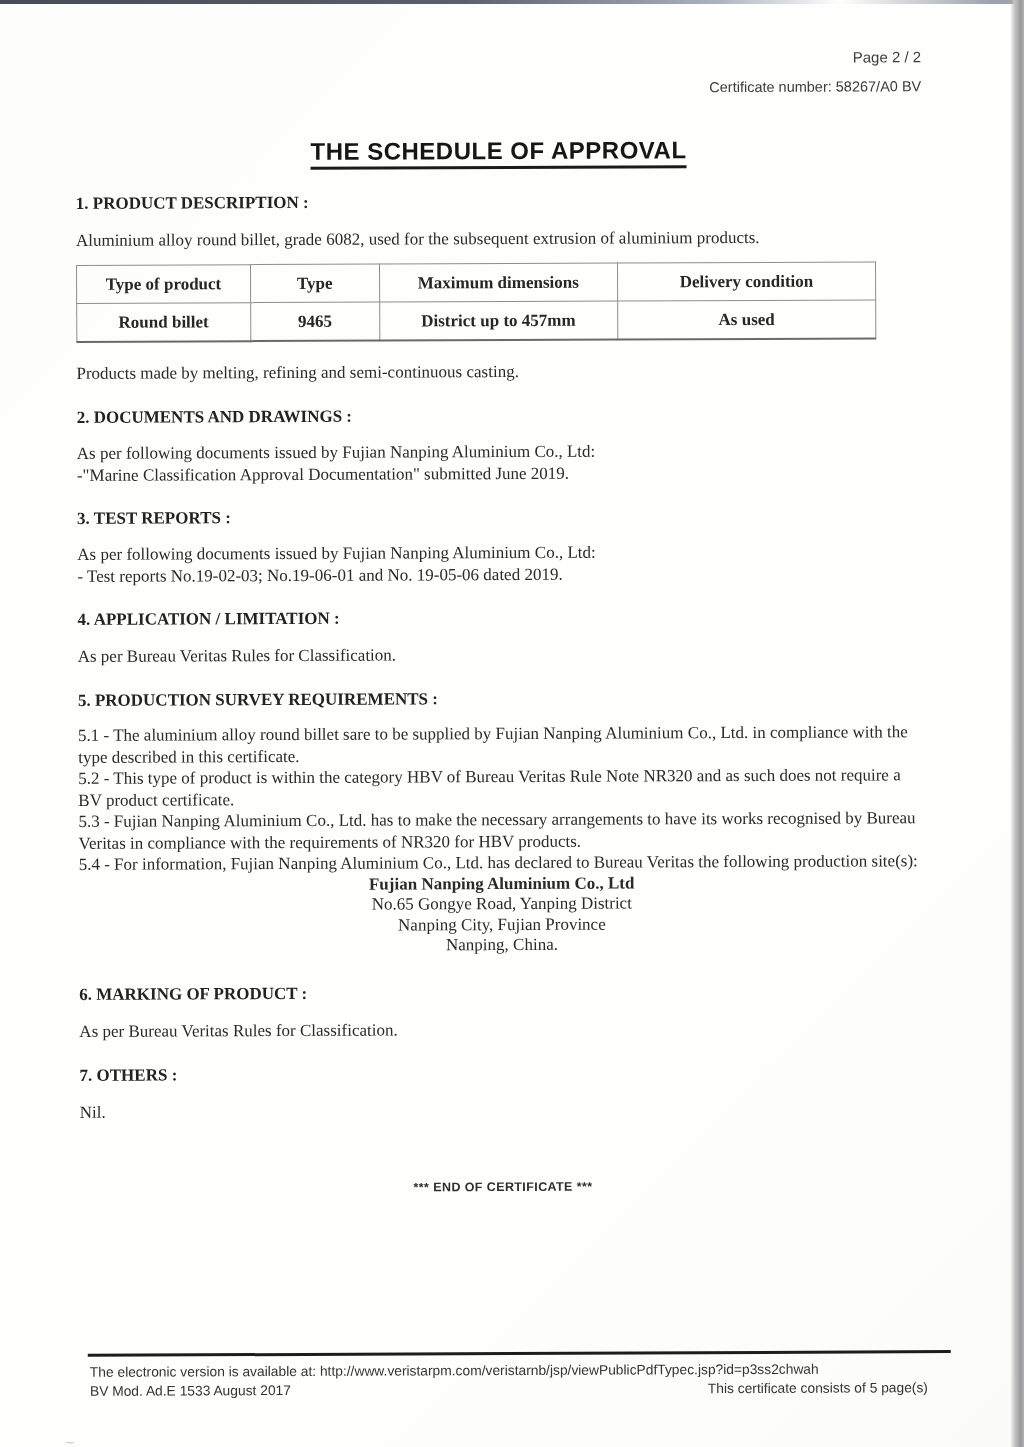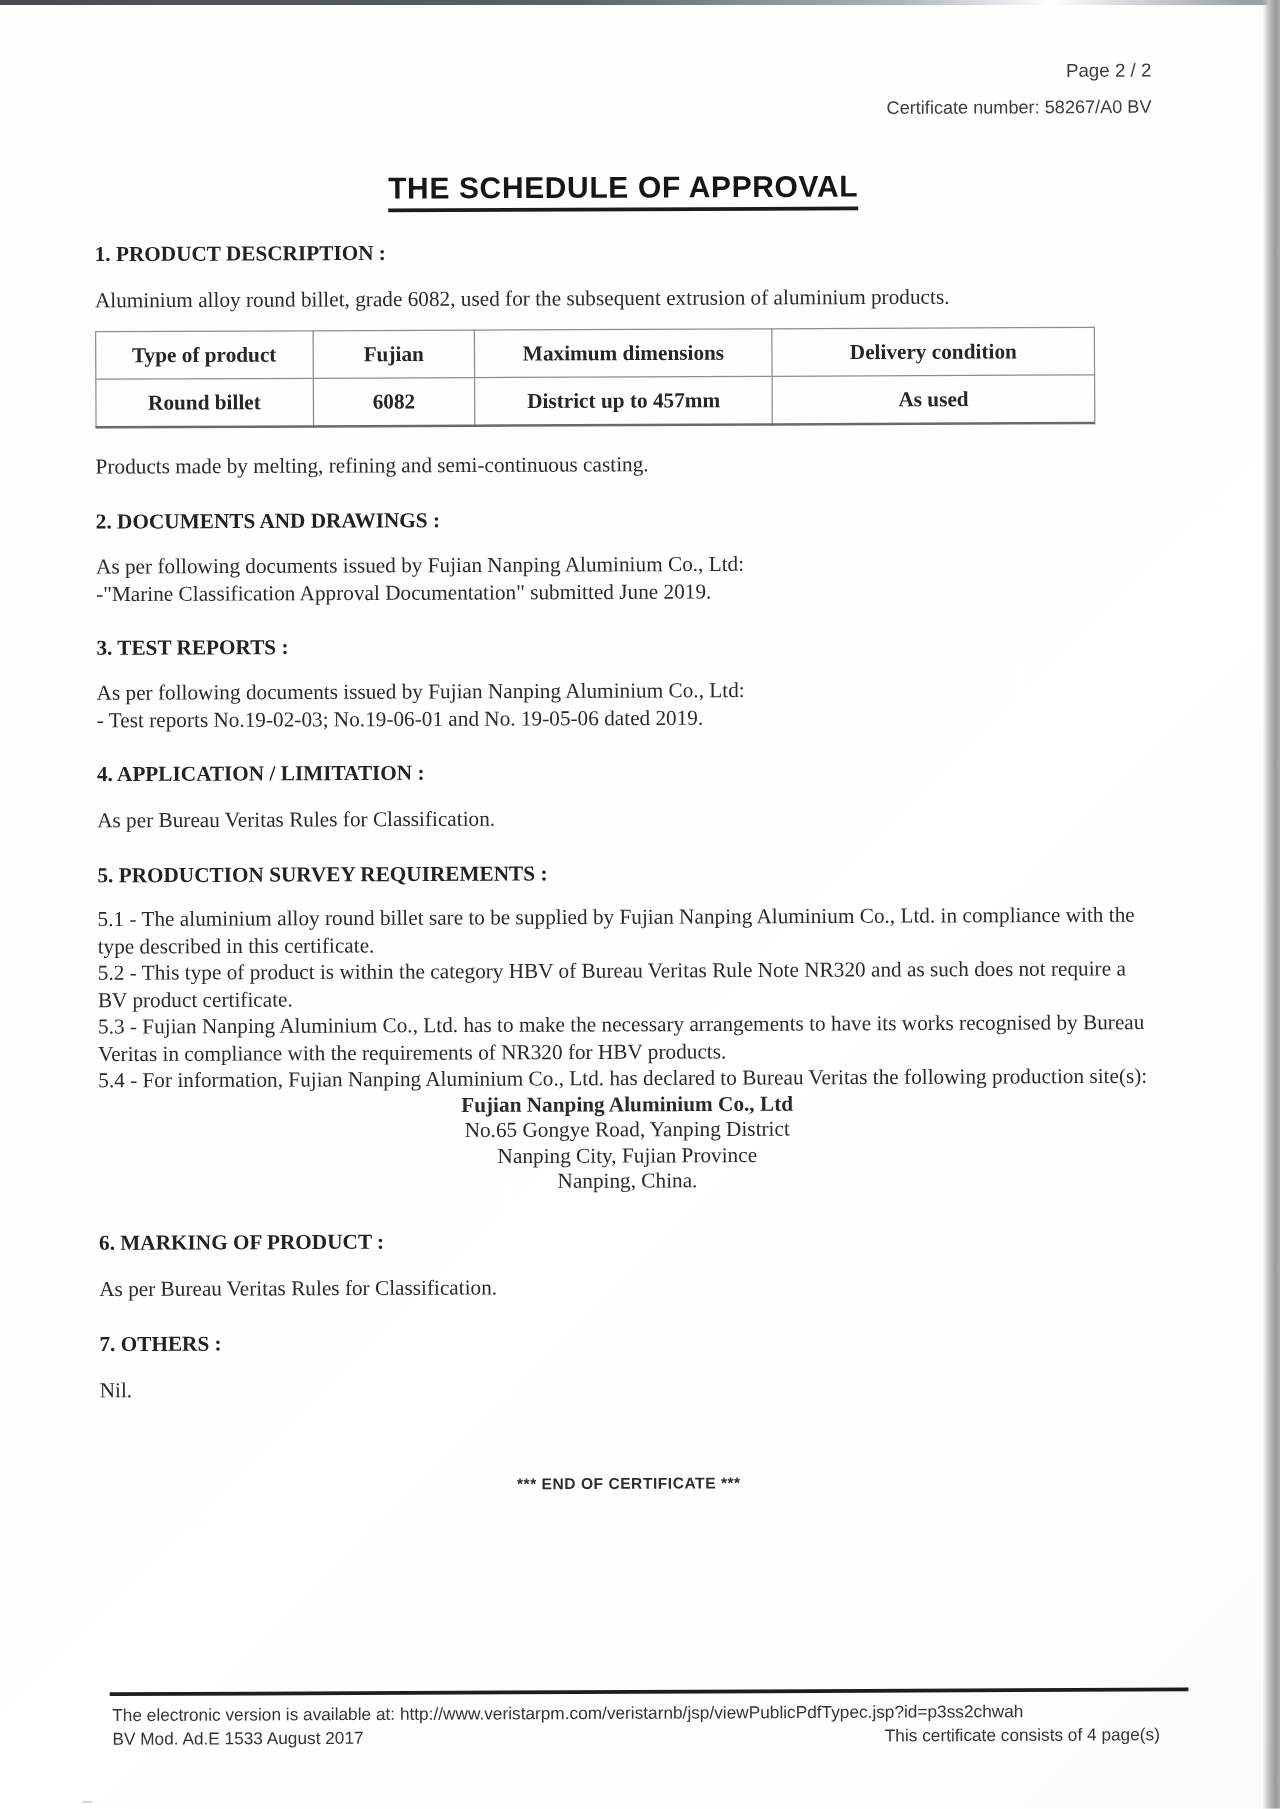--- a/index.html
+++ b/index.html
@@ -83,27 +83,27 @@
       <span class="doc-title">THE SCHEDULE OF APPROVAL</span>
     </div>
 
     <p class="sec-h">1. PRODUCT DESCRIPTION :</p>
     <p class="para">Aluminium alloy round billet, grade 6082, used for the subsequent extrusion of aluminium products.</p>
 
     <table class="spec">
       <tbody>
           <tr>
         <th class="c1">Type of product</th>
-        <th class="c2">Fujian</th>
+        <th class="c2">Type</th>
         <th class="c3">Maximum dimensions</th>
         <th class="c4">Delivery condition</th>
       </tr>
       <tr>
         <td>Round billet</td>
-        <td>6082</td>
+        <td>9465</td>
         <td>District up to 457mm</td>
         <td>As used</td>
       </tr>
     </tbody>
       </table>
 
     <p class="para" style="margin-top:20px;">Products made by melting, refining and semi-continuous casting.</p>
 
     <p class="sec-h">2. DOCUMENTS AND DRAWINGS :</p>
     <div class="tight" style="margin-top:14px;">
@@ -142,18 +142,18 @@
 
     <div class="end-marker">*** END OF CERTIFICATE ***</div>
 
   </div>
 
   <div class="footer-rule"></div>
   <div class="footer">
     <div>The electronic version is available at: http://www.veristarpm.com/veristarnb/jsp/viewPublicPdfTypec.jsp?id=p3ss2chwah</div>
     <div class="footer-row">
       <span>BV Mod. Ad.E 1533 August 2017</span>
-      <span>This certificate consists of 4 page(s)</span>
+      <span>This certificate consists of 5 page(s)</span>
     </div>
   </div>
 
   <span class="scan-smudge">~</span>
 </div>
 
 </body></html>

